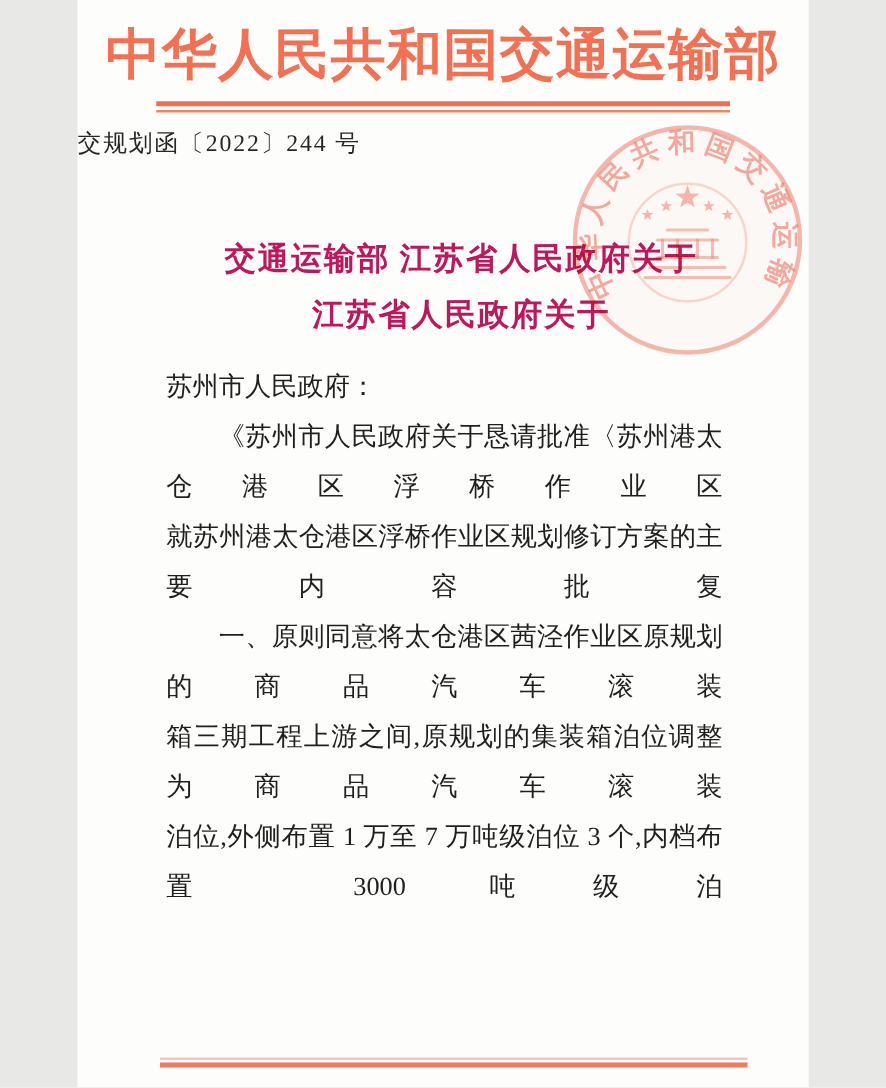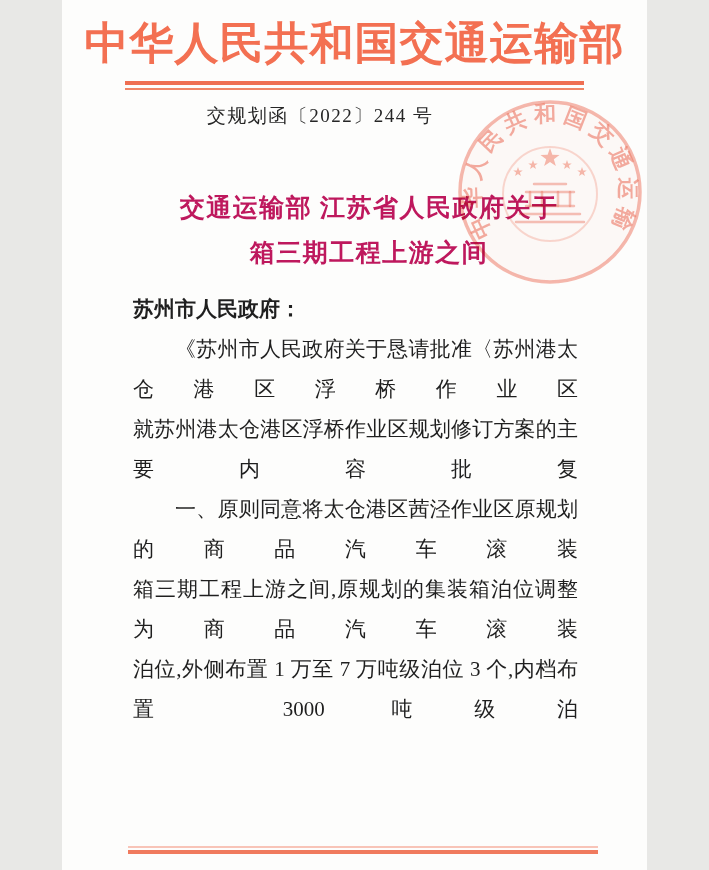--- a/index.html
+++ b/index.html
@@ -14,38 +14,38 @@
     padding-top:16px;text-align:center;
     font-size:44px;font-weight:bold;letter-spacing:1px;
     color:#f37052;line-height:56px;white-space:nowrap;
   }
   .rules{margin:9px 63px 0 63px;}
   .rule-thick{height:4px;background:#ef6f52;}
   .rule-gap{height:3px;}
   .rule-thin{height:2px;background:#f08566;}
   
   .docnum{
-    margin-top:13px;padding-right:69px;text-align:center;
+    margin-top:13px;padding-right:69px;text-align:left;
     font-size:19px;letter-spacing:1.5px;line-height:26px;color:#262626;
     position:relative;z-index:1;
   }
   
   .title{
     margin-top:56px;text-align:center;font-weight:bold;
     font-size:25px;line-height:45px;letter-spacing:1.5px;color:#be185d;
     position:relative;z-index:1;padding-left:29px;
   }
   
   .body{
     margin:14px 69px 0 71px;
     font-size:21px;line-height:40px;color:#1f1f1f;
     position:relative;z-index:1;
   }
   .line{text-align:justify;text-align-last:justify;white-space:normal;}
-  .line.short{text-align-last:left;font-weight:bold;}
+  .line.short{text-align-last:left;}
   .line.indent{text-indent:42px;}
   
   .seal{
     position:absolute;left:392px;top:96px;width:192px;height:192px;
     z-index:2;pointer-events:none;mix-blend-mode:multiply;opacity:.85;
   }
   .seal-ring{fill:rgba(246,160,140,0.06);stroke:rgba(235,92,66,0.5);stroke-width:3.5;}
   .seal-faint{fill:none;stroke:rgba(240,130,105,0.35);stroke-width:2;}
   .seal-stroke{fill:none;stroke:rgba(236,110,88,0.5);stroke-width:2.5;stroke-linecap:round;}
   .seal-fill{fill:rgba(236,105,80,0.55);stroke:none;}
@@ -91,21 +91,21 @@
       <path class="seal-stroke" d="M 72 96 H 120"></path>
       <path class="seal-stroke" d="M 76 96 V 110 M 88 96 V 110 M 104 96 V 110 M 116 96 V 110"></path>
       <path class="seal-stroke" d="M 72 110 H 120"></path>
       <path class="seal-stroke" d="M 66 118 H 126"></path>
       <path class="seal-stroke" d="M 62 126 H 130"></path>
     </g>
   </svg>
 
   <div class="title">
     <div>交通运输部 江苏省人民政府关于</div>
-    <div>箱三期工程上游之间</div>
+    <div>江苏省人民政府关于</div>
   </div>
 
   <div class="body">
     <div class="line short">苏州市人民政府：</div>
     <div class="line indent">《苏州市人民政府关于恳请批准〈苏州港太仓港区浮桥作业区</div>
     <div class="line">就苏州港太仓港区浮桥作业区规划修订方案的主要内容批复</div>
     <div class="line indent">一、原则同意将太仓港区茜泾作业区原规划的商品汽车滚装</div>
     <div class="line">箱三期工程上游之间,原规划的集装箱泊位调整为商品汽车滚装</div>
     <div class="line">泊位,外侧布置 1 万至 7 万吨级泊位 3 个,内档布置 3000 吨级泊</div>
 

